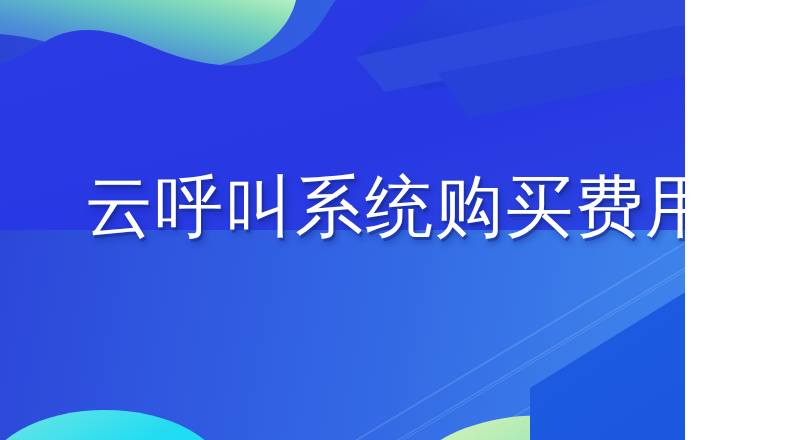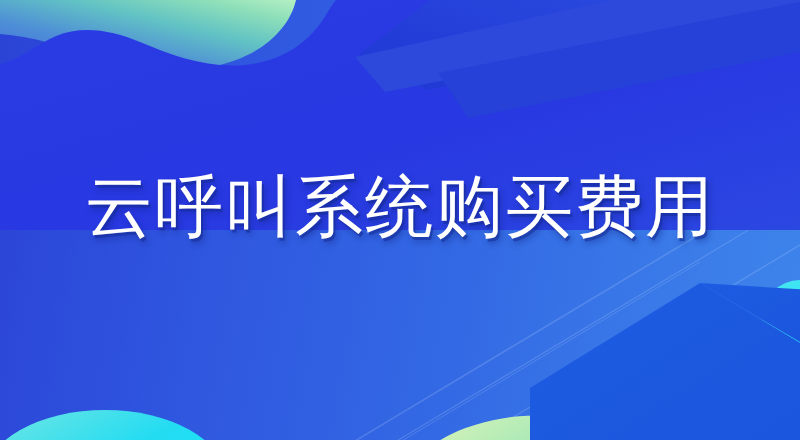--- a/index.html
+++ b/index.html
@@ -6,24 +6,25 @@
     margin: 0;
     padding: 0;
     background: #ffffff;
   }
   body {
     font-family: "Liberation Sans", sans-serif;
   }
 
   #banner {
     position: relative;
-    width: 800px;
+    width: 645px;
     height: 440px;
     overflow: hidden;
     background: linear-gradient(100deg, #2b43d6 0%, #2f56df 28%, #3369e4 58%, #3b7ce9 85%, #3e85ec 100%);
+    padding-left: 40px;
   }
 
   #banner svg.layer {
     position: absolute;
     left: 0;
     top: 0;
     width: 800px;
     height: 440px;
     display: block;
   }

